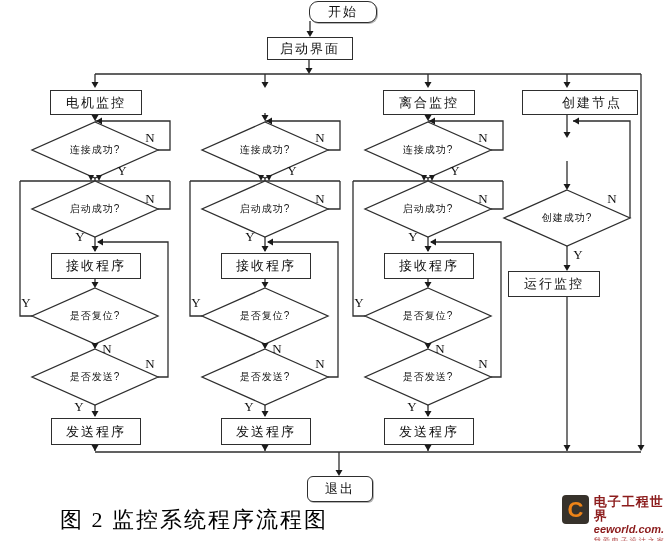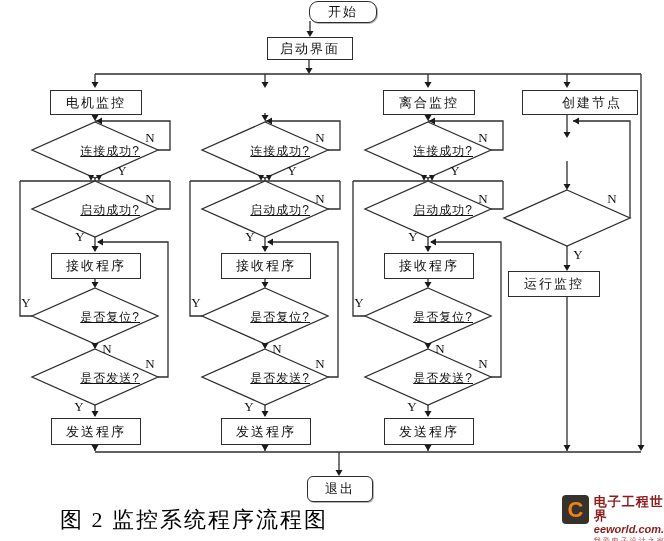--- a/index.html
+++ b/index.html
@@ -2,22 +2,22 @@
 <html><head>
 <meta charset="utf-8">
 <style>
   html,body{margin:0;padding:0;background:#fff;}
   .stage{position:relative;width:664px;height:541px;background:#fff;overflow:hidden;
          font-family:"Liberation Sans",sans-serif;color:#111;}
   .fbox{position:absolute;border:1px solid #2e2e2e;background:#fff;
         display:flex;align-items:center;justify-content:center;
         font-size:13px;letter-spacing:2px;white-space:nowrap;z-index:3;}
   .rounded{border-radius:9px;box-shadow:1px 1px 0 #b5b5b5;}
-  .dtext{position:absolute;width:90px;text-align:right;font-size:12px;
-         letter-spacing:1px;z-index:3;white-space:nowrap;text-decoration:underline;}
+  .dtext{position:absolute;width:90px;text-align:center;font-size:10px;
+         letter-spacing:1px;z-index:3;white-space:nowrap;}
   .yn{position:absolute;width:14px;text-align:center;
       font-family:"Liberation Serif",serif;font-size:13px;z-index:3;}
   svg.wires{position:absolute;left:0;top:0;z-index:1;}
   .caption{position:absolute;left:60px;top:505px;width:500px;
            font-family:"Liberation Serif",serif;font-size:22px;letter-spacing:2px;color:#000;}
   
   .wm{position:absolute;left:562px;top:495px;display:flex;gap:5px;align-items:flex-start;z-index:4;}
   .wm-logo{width:27px;height:29px;background:#37322b;border-radius:4px;
            display:flex;align-items:center;justify-content:center;
            color:#ee8418;font-weight:bold;font-size:22px;line-height:1;}
@@ -124,20 +124,21 @@
   <div class="yn" style="left:476px;top:130px;">N</div>
   <div class="yn" style="left:448px;top:163px;">Y</div>
   <div class="yn" style="left:476px;top:191px;">N</div>
   <div class="yn" style="left:406px;top:229px;">Y</div>
   <div class="yn" style="left:352px;top:295px;">Y</div>
   <div class="yn" style="left:433px;top:341px;">N</div>
   <div class="yn" style="left:476px;top:356px;">N</div>
   <div class="yn" style="left:405px;top:399px;">Y</div>
 
   <div class="fbox" style="left:522px;top:90px;width:90px;height:23px;padding-left:24px;">创建节点</div>
+  <div class="dtext" style="left:522px;top:211px;">创建成功?</div>
   <div class="fbox" style="left:492px;top:271px;width:90px;height:24px;margin-left:16px;">运行监控</div>
   <div class="yn" style="left:605px;top:191px;">N</div>
   <div class="yn" style="left:571px;top:247px;">Y</div>
 
   <div class="fbox rounded" style="left:307px;top:476px;width:64px;height:24px;border-radius:6px;">退出</div>
 
   <div class="caption">图 2 监控系统程序流程图</div>
 
   <div class="wm">
     <div class="wm-logo">C</div>

